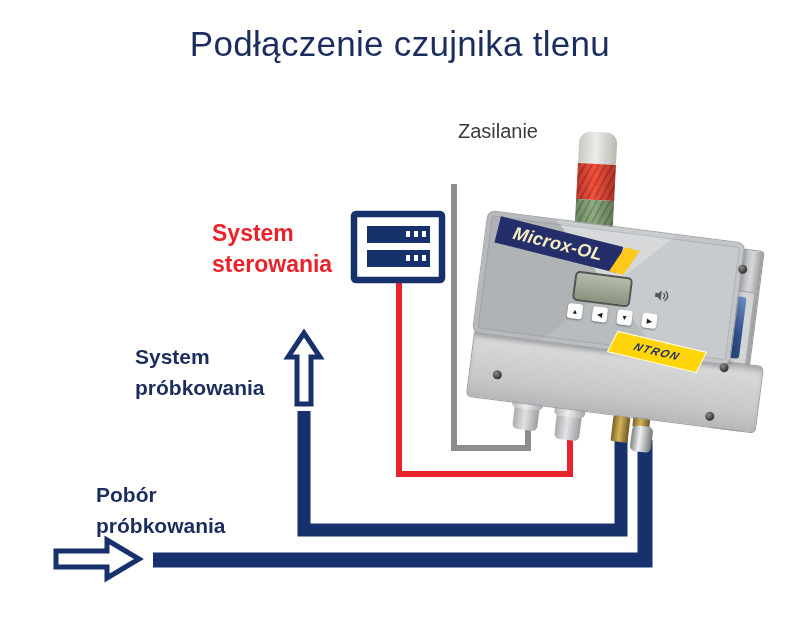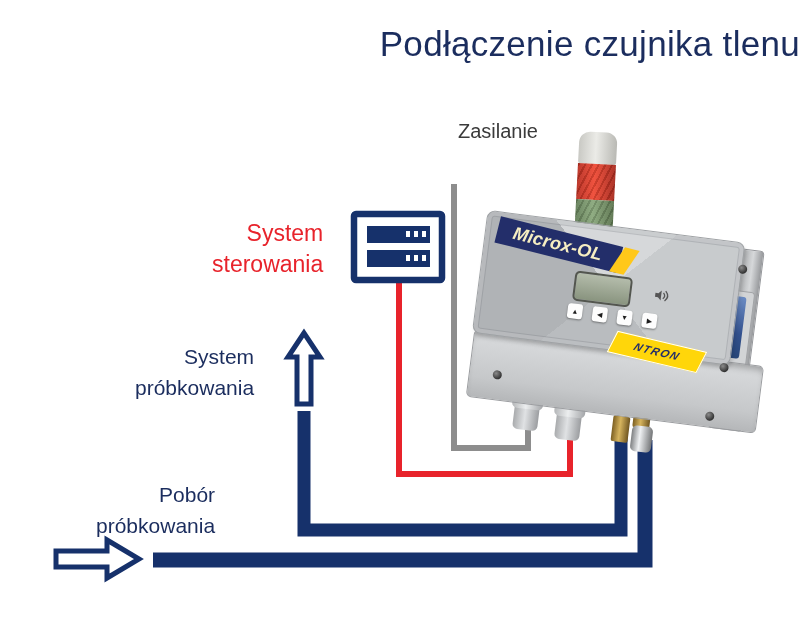--- a/index.html
+++ b/index.html
@@ -2,24 +2,24 @@
 <html style="--navy: #16316b; --navy-text: #1b2d5e; --red: #e8232b; --gray-wire: #8d8d8d; --label-gray: #3b3b3b; --band-navy: #232e6a; --accent-yellow: #ffc81a; --logo-yellow: #ffd60a;"><head>
 <meta charset="utf-8">
 <style>
   html,body{margin:0;padding:0;background:#fff;}
   .canvas{
     position:relative;width:800px;height:622px;background:#ffffff;overflow:hidden;
     font-family:"Liberation Sans",sans-serif;
   }
   
   .title{
-    position:absolute;top:24px;left:0;width:100%;text-align:right;
+    position:absolute;top:24px;left:0;width:100%;text-align:center;
     font-size:35px;font-weight:500;letter-spacing:.3px;color:var(--navy-text);
   }
-  .lbl{position:absolute;font-weight:400;text-align:right;}
+  .lbl{position:absolute;font-weight:700;}
   .lbl div{white-space:nowrap;}
   .lbl-power{left:368px;top:118px;width:170px;text-align:right;font-weight:400;
     font-size:20px;color:var(--label-gray);line-height:27px;}
   .lbl-control{left:212px;top:218px;font-size:23px;color:var(--red);line-height:31px;}
   .lbl-exhaust{left:135px;top:341px;font-size:21px;color:var(--navy-text);line-height:31px;}
   .lbl-intake{left:52px;top:479px;font-size:21px;color:var(--navy-text);line-height:31px;margin-left:44px;}
 
   
   svg.wires{position:absolute;left:0;top:0;z-index:1;}
   .w-gray{fill:none;stroke:var(--gray-wire);stroke-width:6;}

